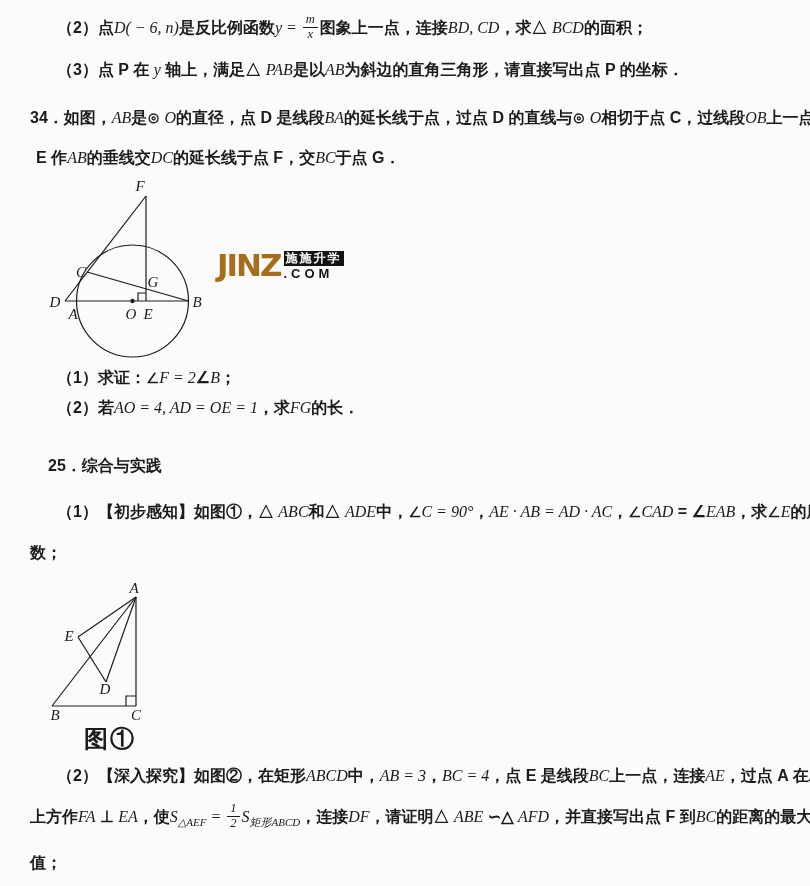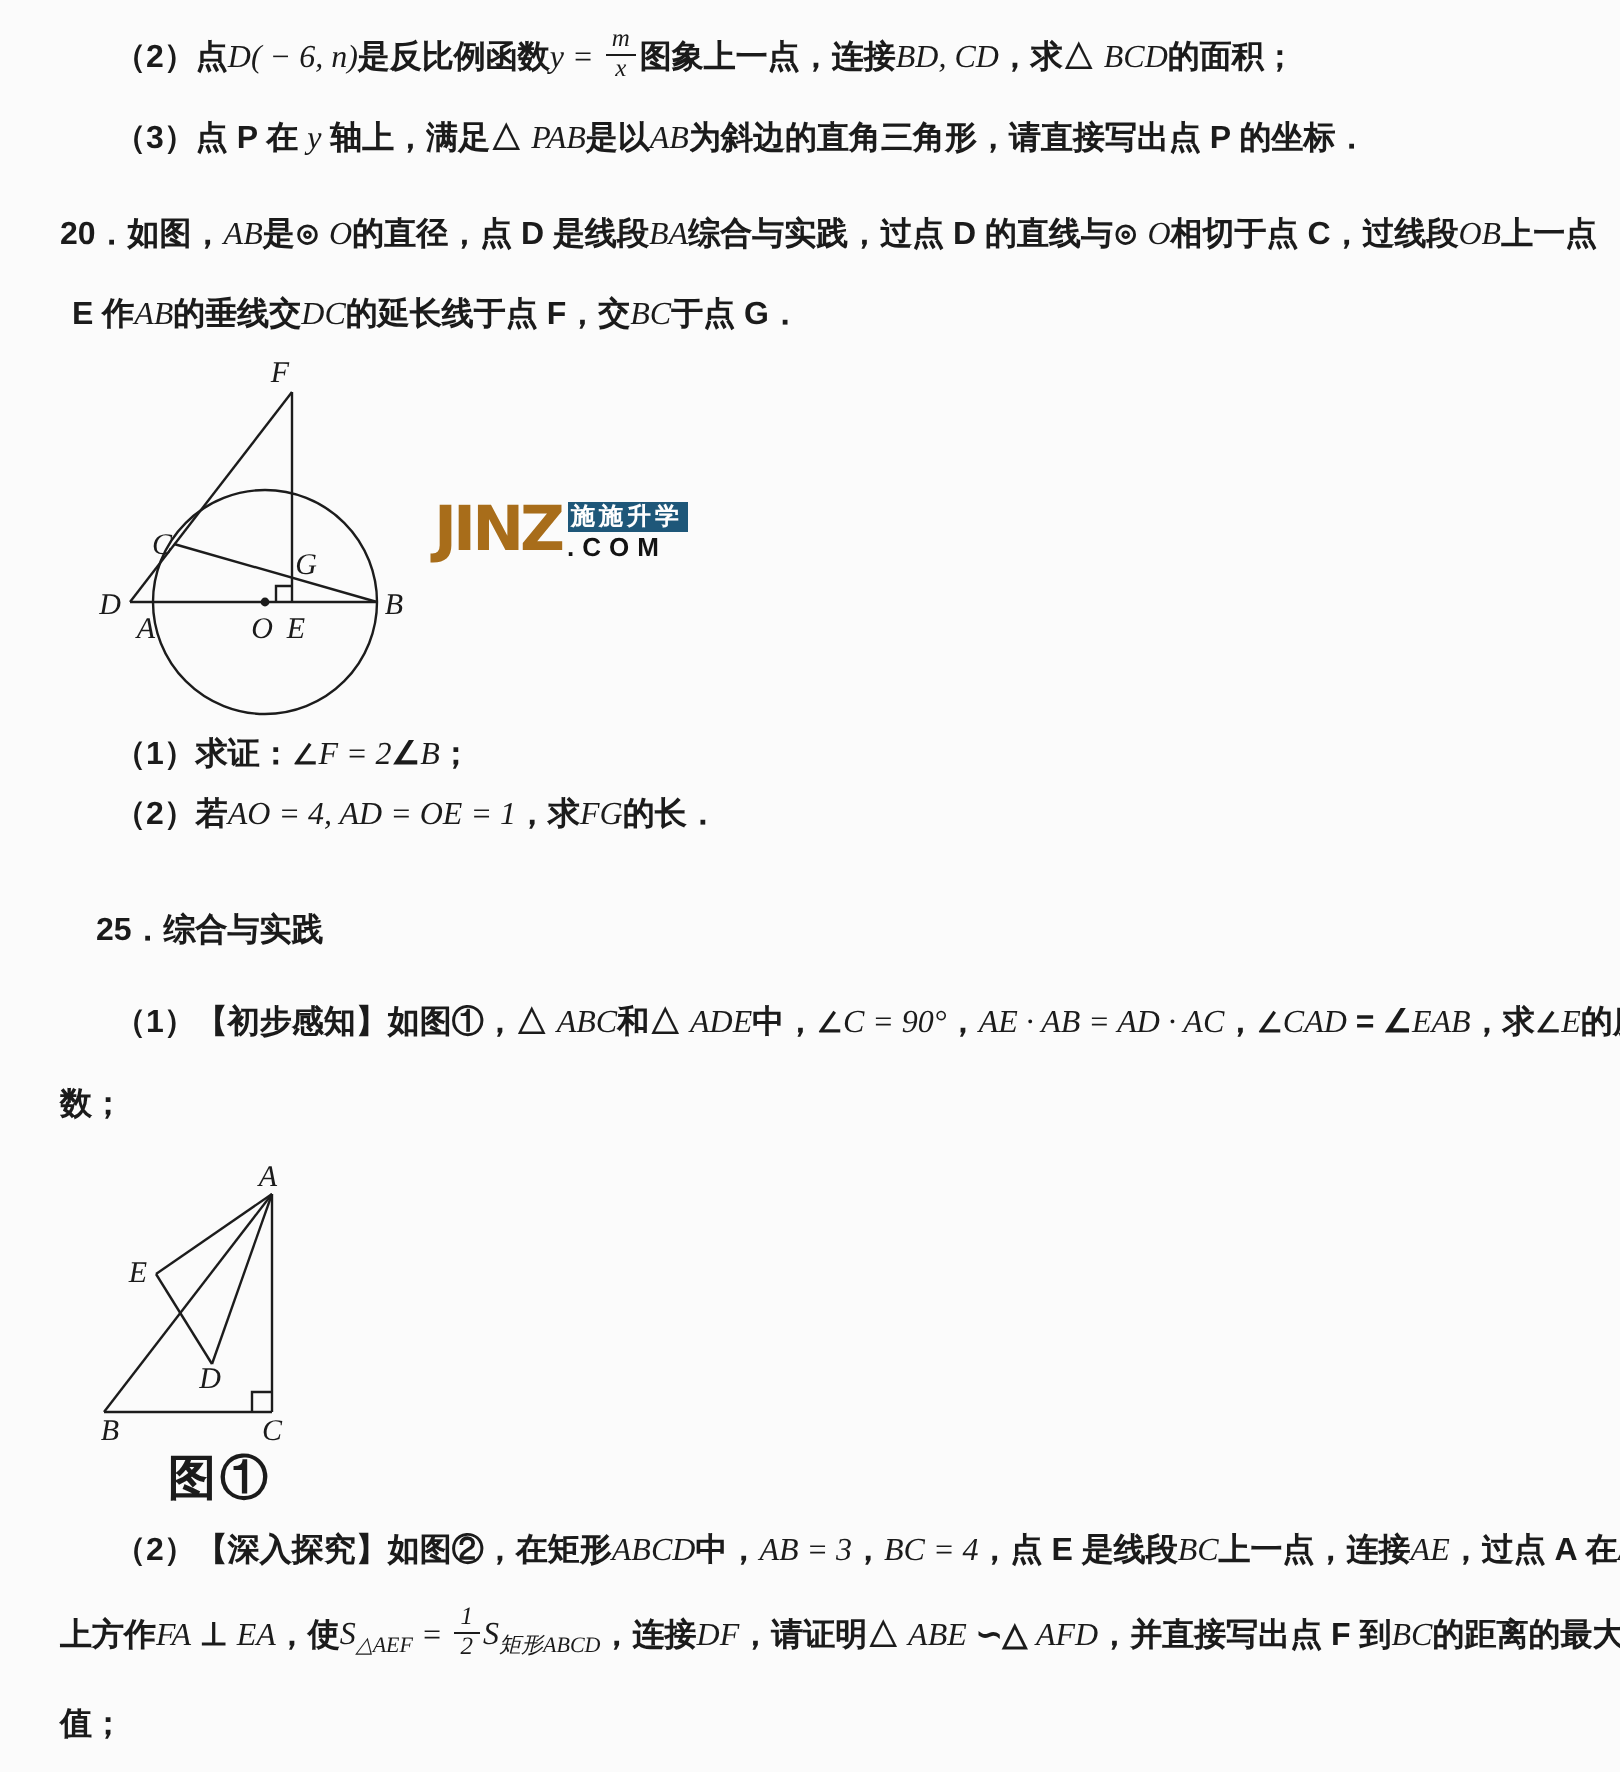--- a/index.html
+++ b/index.html
@@ -82,21 +82,21 @@
     font-size:31px;
     line-height:28px;
     letter-spacing:-2px;
     color:#a16207;
   }
   .wm-right{display:flex;flex-direction:column;gap:1px;align-items:flex-start;}
   .wm-cjk{
     font-size:12px;
     font-weight:700;
     color:#ffffff;
-    background:#0c4a6e;
+    background:#000000;
     padding:1px 2px;
     letter-spacing:2px;
     line-height:13px;
   }
   .wm-domain{
     font-size:13px;
     font-weight:700;
     letter-spacing:4px;
     color:#000000;
     line-height:14px;
@@ -106,21 +106,21 @@
 <body>
 
 <div class="page">
 
   <div id="text-layer">
       <div class="tline" style="left: 57px; top: 15px;"><span class="cn">（2）点</span><span class="math">D( − 6, n)</span><span class="cn">是反比例函数</span><span class="math">y = </span><span class="frac">
           <span class="fn">m</span>
           <span class="fd">x</span>
         </span><span class="cn">图象上一点，连接</span><span class="math">BD, CD</span><span class="cn">，求△ </span><span class="math">BCD</span><span class="cn">的面积；</span></div>
       <div class="tline" style="left: 57px; top: 59px;"><span class="cn">（3）点 P 在 </span><span class="math">y</span><span class="cn"> 轴上，满足△ </span><span class="math">PAB</span><span class="cn">是以</span><span class="math">AB</span><span class="cn">为斜边的直角三角形，请直接写出点 P 的坐标．</span></div>
-      <div class="tline" style="left: 30px; top: 107px;"><span class="cn">20．如图，</span><span class="math">AB</span><span class="cn">是⊙ </span><span class="math">O</span><span class="cn">的直径，点 D 是线段</span><span class="math">BA</span><span class="cn">综合与实践，过点 D 的直线与⊙ </span><span class="math">O</span><span class="cn">相切于点 C，过线段</span><span class="math">OB</span><span class="cn">上一点</span></div>
+      <div class="tline" style="left: 30px; top: 107px;"><span class="cn">34．如图，</span><span class="math">AB</span><span class="cn">是⊙ </span><span class="math">O</span><span class="cn">的直径，点 D 是线段</span><span class="math">BA</span><span class="cn">的延长线于点，过点 D 的直线与⊙ </span><span class="math">O</span><span class="cn">相切于点 C，过线段</span><span class="math">OB</span><span class="cn">上一点</span></div>
       <div class="tline" style="left: 36px; top: 147px;"><span class="cn">E 作</span><span class="math">AB</span><span class="cn">的垂线交</span><span class="math">DC</span><span class="cn">的延长线于点 F，交</span><span class="math">BC</span><span class="cn">于点 G．</span></div>
       <div class="tline" style="left: 57px; top: 367px;"><span class="cn">（1）求证：∠</span><span class="math">F = 2</span><span class="cn">∠</span><span class="math">B</span><span class="cn">；</span></div>
       <div class="tline" style="left: 57px; top: 397px;"><span class="cn">（2）若</span><span class="math">AO = 4, AD = OE = 1</span><span class="cn">，求</span><span class="math">FG</span><span class="cn">的长．</span></div>
       <div class="tline" style="left: 30px; top: 455px; margin-left: 18px;"><span class="cn">25．综合与实践</span></div>
       <div class="tline" style="left: 57px; top: 501px;"><span class="cn">（1）【初步感知】如图①，△ </span><span class="math">ABC</span><span class="cn">和△ </span><span class="math">ADE</span><span class="cn">中，∠</span><span class="math">C = 90°</span><span class="cn">，</span><span class="math">AE · AB = AD · AC</span><span class="cn">，∠</span><span class="math">CAD</span><span class="cn"> = ∠</span><span class="math">EAB</span><span class="cn">，求∠</span><span class="math">E</span><span class="cn">的度</span></div>
       <div class="tline" style="left: 30px; top: 542px;"><span class="cn">数；</span></div>
       <div class="tline" style="left: 57px; top: 765px;"><span class="cn">（2）【深入探究】如图②，在矩形</span><span class="math">ABCD</span><span class="cn">中，</span><span class="math">AB = 3</span><span class="cn">，</span><span class="math">BC = 4</span><span class="cn">，点 E 是线段</span><span class="math">BC</span><span class="cn">上一点，连接</span><span class="math">AE</span><span class="cn">，过点 A 在</span><span class="math">AE</span></div>
       <div class="tline" style="left: 30px; top: 804px;"><span class="cn">上方作</span><span class="math">FA</span><span class="cn"> ⊥ </span><span class="math">EA</span><span class="cn">，使</span><span class="math"><span>S</span><sub>△AEF</sub></span><span class="math"> = </span><span class="frac">
           <span class="fn">1</span>
           <span class="fd">2</span>

